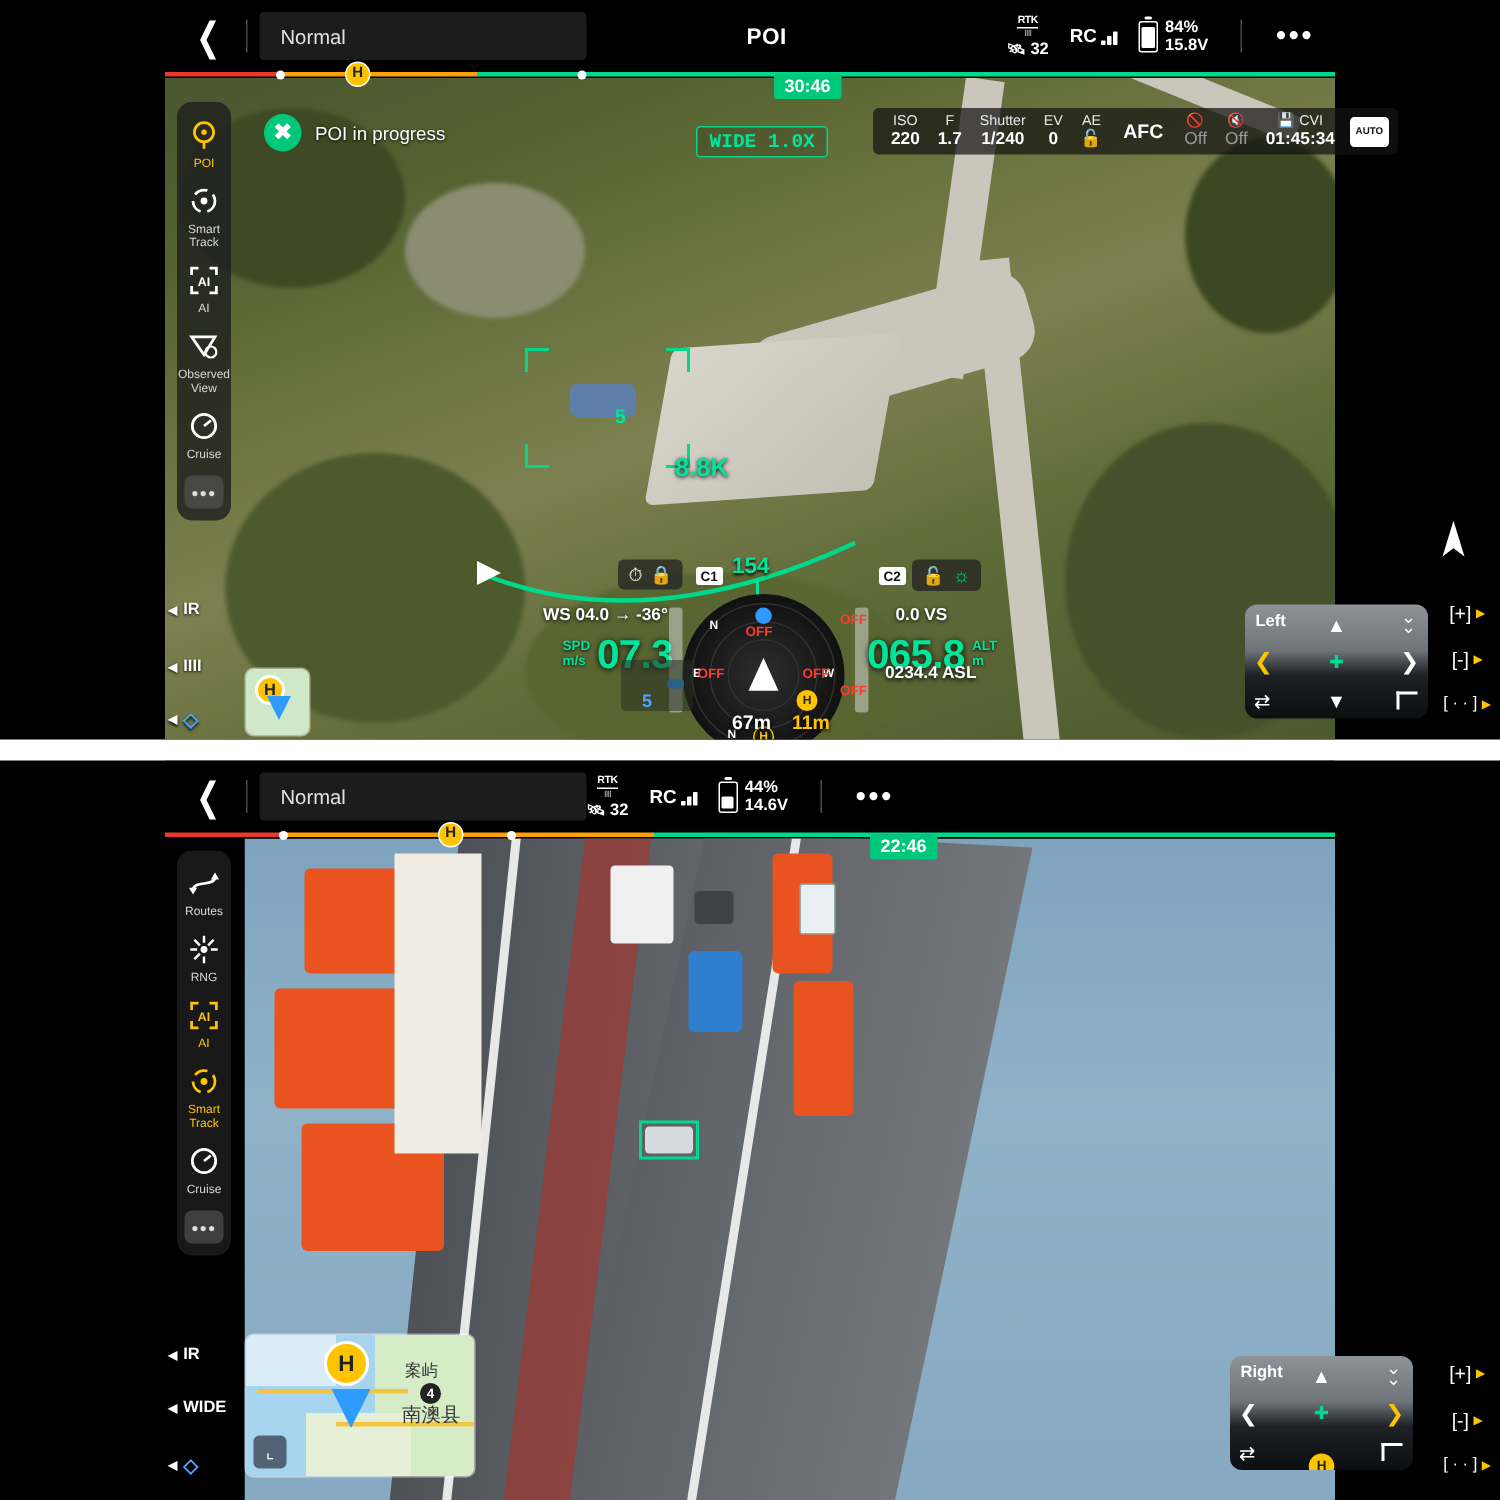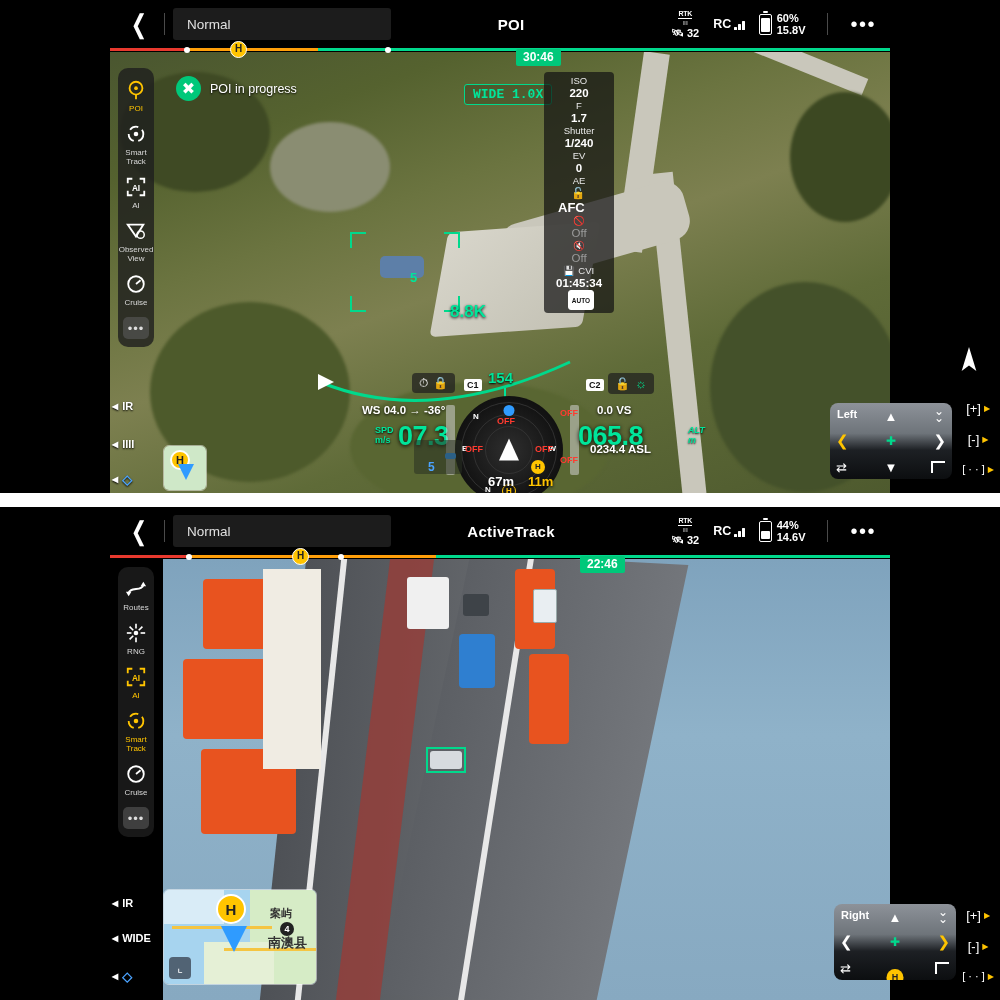--- a/index.html
+++ b/index.html
@@ -223,21 +223,21 @@
 
   
   .minimap { position: absolute; border-radius: 6px; overflow: hidden; border: 1.5px solid rgba(255,255,255,0.5); }
   .mm-bg { position:absolute; inset:0; background:#a7d4ef; }
   .mm-land { position:absolute; background:#e8f2d8; }
   .mm-road { position:absolute; background:#f5c542; height:3px; }
   .mm-h { position:absolute; width:30px;height:30px;border-radius:50%;background:#ffc400;border:2px solid #fff;
       color:#222;font-size:15px;font-weight:bold;text-align:center;line-height:27px; }
   .mm-arrow { position:absolute; width:0;height:0;border-left:13px solid transparent;border-right:13px solid transparent;
       border-top:26px solid #2f9bff; }
-  .mm-txt { position:absolute; color:#333; font-size:11px; font-weight:bold;text-align:right; }
+  .mm-txt { position:absolute; color:#333; font-size:11px; font-weight:normal;text-align:right; }
   .mm-txt.big { font-size: 13px; }
   .mm-corner { position:absolute; left:5px; bottom:5px; width:22px;height:22px;background:rgba(60,70,85,0.8);
       border-radius:4px; display:flex;align-items:center;justify-content:center;color:#fff;font-size:12px; }
 
   .track-box { position: absolute; border: 2px solid #00d98c; }
   .track-corner-box { position: absolute; }
   .tc { position: absolute; width: 16px; height: 16px; border: 2.5px solid #00d98c; }
 </style>
 </head>
 <body>
@@ -300,21 +300,21 @@
               <i></i>
               <i></i>
               <i></i>
             </span>
         </div>
         <div class="bat-blk">
           <span class="bat-ico">
               <span class="bat-fill" style="height:75%"></span>
             </span>
           <span style="display:flex;flex-direction:column;">
-            <span class="bat-txt">60%</span>
+            <span class="bat-txt">84%</span>
             <span class="bat-txt">15.8V</span>
           </span>
         </div>
         <div class="vdiv"></div>
         <div class="dots-btn">•••</div>
       </div>
     </div>
 
     <div class="timeline">
       <div class="tl-seg" style="left:0;width:78px;background:#e8392e;"></div>
@@ -326,21 +326,21 @@
       <div class="tl-time" style="left:406px;">30:46</div>
     </div>
 
     <div class="poi-banner">
       <div class="poi-x">✖</div>
       <div class="poi-txt">POI in progress</div>
     </div>
 
     <div class="zoom-badge" style="left:464px;top:84px;">WIDE 1.0X</div>
 
-    <div class="cam-bar" style="left:544px;top:72px;flex-direction:column;">
+    <div class="cam-bar" style="left:582px;top:72px;">
       <div class="cam-col">
         <span class="cam-lbl">ISO</span>
         <span class="cam-val">220</span>
       </div>
       <div class="cam-col">
         <span class="cam-lbl">F</span>
         <span class="cam-val">1.7</span>
       </div>
       <div class="cam-col">
         <span class="cam-lbl">Shutter</span>
@@ -488,21 +488,21 @@
     </div>
     <div class="big-num" style="left:398px;top:421px;">07.3</div>
     <div class="vslider" style="left:446px;top:405px;height:70px;">
         <span class="vslider-knob" style="top:48px;"></span>
       </div>
     <div class="vslider" style="left:570px;top:405px;height:70px;"></div>
     <div class="dist-red" style="left:560px;top:408px;">OFF</div>
     <div class="dist-red" style="left:560px;top:455px;">OFF</div>
     <div class="vs-txt" style="left:597px;top:404px;">0.0 VS</div>
     <div class="big-num" style="left:578px;top:421px;">065.8</div>
-    <div class="alt-lbl" style="left:688px;top:425px;font-style:italic;">
+    <div class="alt-lbl" style="left:648px;top:425px;">
       <span>ALT</span><br>
       <span>m</span>
     </div>
     <div class="asl-txt" style="left:590px;top:443px;">0234.4 ASL</div>
     <div class="obs-box" style="left:414px;top:440px;width:48px;height:34px;"></div>
     <div style="position:absolute;left:428px;top:460px;color:#4ba3ff;font-size:12px;font-weight:bold;">5</div>
     <div class="dist-white" style="left:488px;top:474px;">67m</div>
     <div class="hbadge-sm" style="left:531px;top:460px;">H</div>
     <div class="dist-yellow" style="left:528px;top:474px;">11m</div>
 
@@ -560,21 +560,20 @@
       </div>
       <div style="position:absolute;left:370px;top:30px;width:24px;height:34px;background:#e9eef2;border:1px solid #9aa;border-radius:2px;"></div>
     </div>
 
     <div class="topbar">
       <div class="back-chev"><span class="chev-glyph">❮</span></div>
       <div class="vdiv"></div>
       <div class="mode-box">
         <span>Normal</span>
       </div>
-      <div class="feat-title">ActiveTrack</div>
       <div class="status-grp">
         <div class="rtk-blk">
           <span class="rtk-word">RTK</span>
           <span class="rtk-sub">IIII</span>
           <span class="sat-line">
             <span class="sat-ico">🛰</span>
             <span>32</span>
           </span>
         </div>
         <div class="rc-blk">
@@ -689,21 +688,21 @@
       <div class="mm-road" style="left:8px;top:36px;width:100px;"></div>
       <div class="mm-road" style="left:60px;top:58px;width:96px;"></div>
       <div class="mm-h" style="left:52px;top:4px;">H</div>
       <div class="mm-arrow" style="left:57px;top:36px;"></div>
       <div style="position:absolute;left:116px;top:32px;width:14px;height:14px;border-radius:50%;background:#222;color:#fff;font-size:9px;text-align:center;line-height:14px;font-weight:bold;">4</div>
       <div class="mm-txt" style="left:106px;top:16px;">案屿</div>
       <div class="mm-txt big" style="left:104px;top:44px;">南澳县</div>
       <div class="mm-corner">⌞</div>
     </div>
 
-    <div class="gimbal" style="right:44px;bottom:20px;">
+    <div class="gimbal" style="right:58px;bottom:20px;">
       <div class="gim-lbl">Right</div>
       <div class="gim-up">▲</div>
       <div class="gim-dbl">⌄<br>⌄</div>
       <div class="gim-left" style="color:#fff;">❮</div>
       <div class="gim-right y">❯</div>
       <div class="gim-center">✚</div>
       <div class="gim-swap">⇄</div>
       <div class="gim-corner"></div>
       <div class="gim-h">H</div>
     </div>

